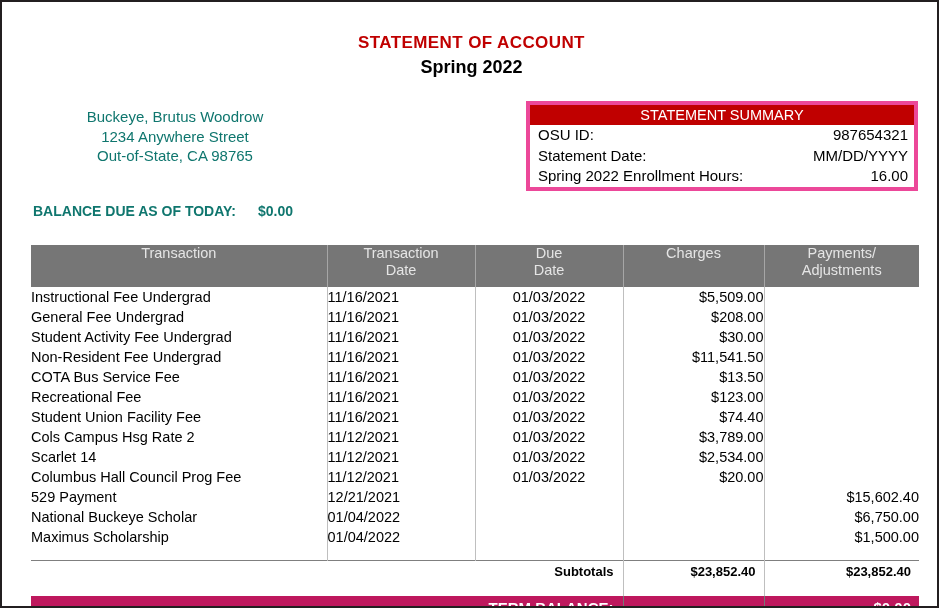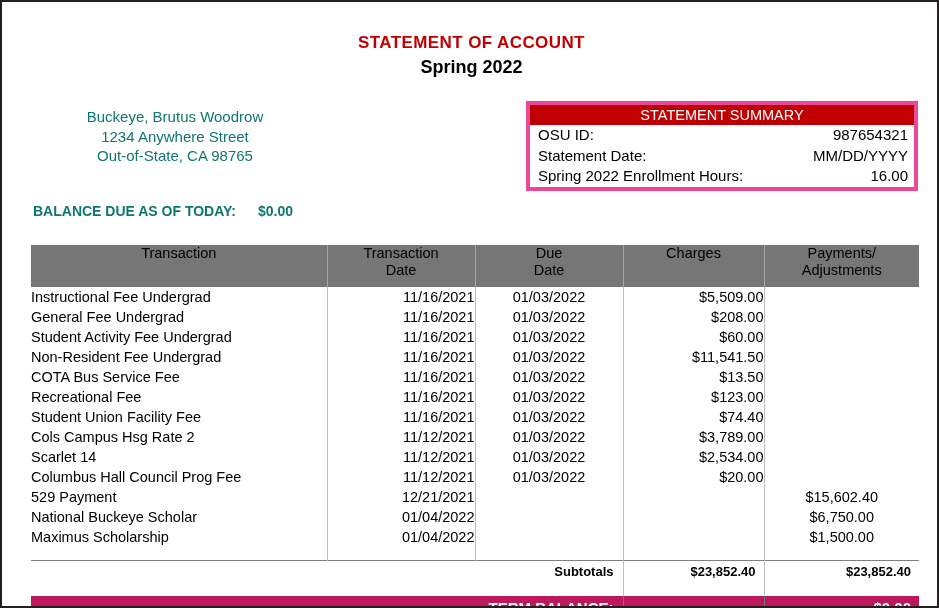--- a/index.html
+++ b/index.html
@@ -105,44 +105,44 @@
     table-layout: fixed;
     font-size: 14.5px;
     color: #000;
   }
   table.stmt th, table.stmt td {
     padding: 0;
     vertical-align: top;
   }
   thead th {
     background: #767676;
-    color: #000000;
+    color: #e5e5e5;
     font-weight: normal;
     font-size: 14.5px;
     text-align: center;
     height: 42px;
     vertical-align: middle;
     line-height: 17px;
     border-left: 1px solid #a6a6a6;
   }
   thead th:first-child { border-left: none; }
 
   tbody td {
     height: 20px;
     line-height: 20px;
     border-left: 1px solid #bfbfbf;
     white-space: nowrap;
     overflow: hidden;
   }
   tbody td:first-child { border-left: none; }
   td.c-desc   { text-align: left;  padding-left: 7px; }
-  td.c-tdate  { text-align: right; margin-left: 44px; }
+  td.c-tdate  { text-align: left; margin-left: 44px; }
   td.c-ddate  { text-align: center; }
   td.c-charge { text-align: right; padding-right: 8px; }
-  td.c-pay    { text-align: center; padding-right: 8px; margin-top: 24px; }
+  td.c-pay    { text-align: right; padding-right: 8px; margin-top: 24px; }
 
   tr.spacer td { height: 13px; border-left: 1px solid #bfbfbf; }
   tr.spacer td:first-child { border-left: none; }
 
   tr.subtotals td {
     border-top: 1px solid #7f7f7f;
     border-left: 1px solid #bfbfbf;
     font-weight: bold;
     font-size: 13px;
     height: 35px;
@@ -244,21 +244,21 @@
           <td class="c-desc">General Fee Undergrad</td>
           <td class="c-tdate">11/16/2021</td>
           <td class="c-ddate">01/03/2022</td>
           <td class="c-charge">$208.00</td>
           <td class="c-pay"></td>
         </tr>
         <tr>
           <td class="c-desc">Student Activity Fee Undergrad</td>
           <td class="c-tdate">11/16/2021</td>
           <td class="c-ddate">01/03/2022</td>
-          <td class="c-charge">$60.00</td>
+          <td class="c-charge">$30.00</td>
           <td class="c-pay"></td>
         </tr>
         <tr>
           <td class="c-desc">Non-Resident Fee Undergrad</td>
           <td class="c-tdate">11/16/2021</td>
           <td class="c-ddate">01/03/2022</td>
           <td class="c-charge">$11,541.50</td>
           <td class="c-pay"></td>
         </tr>
         <tr>

